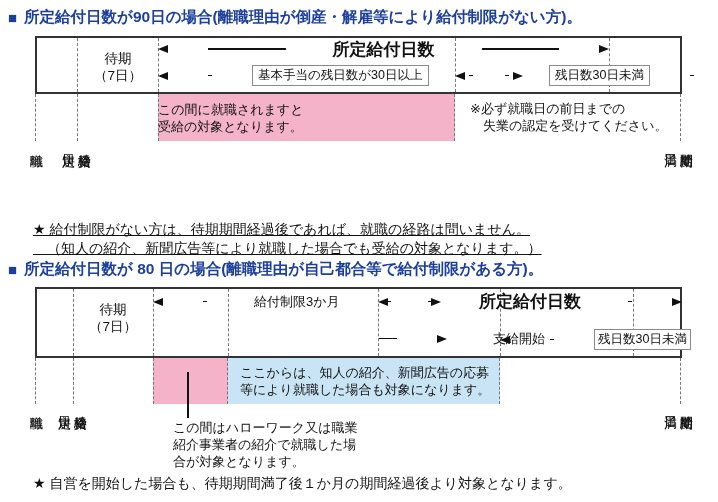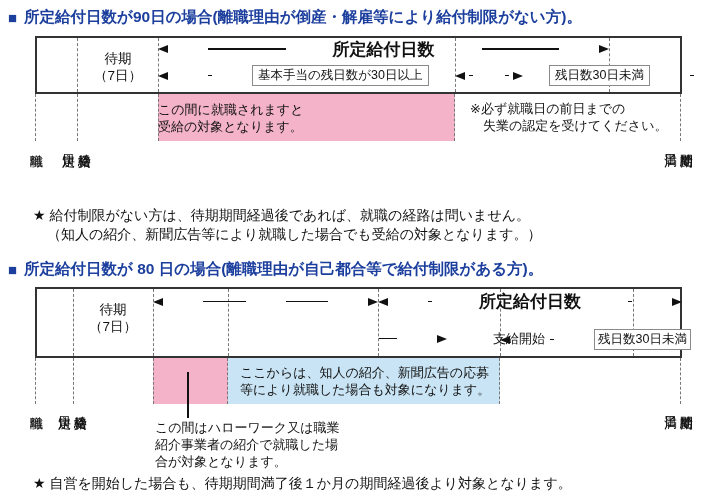--- a/index.html
+++ b/index.html
@@ -88,21 +88,21 @@
   <div class="vdash" style="left:35px;top:94px;height:47px;"></div>
   <div class="vdash" style="left:77px;top:94px;height:47px;"></div>
   <div class="vdash" style="left:680px;top:94px;height:47px;"></div>
 
   <div class="vlabel" style="left:28px;top:144px;">離職</div>
   <div class="vlabel" style="left:60px;top:144px;">受給資格
 決定日</div>
   <div class="vlabel" style="left:662px;top:144px;">受給期間
 満了日</div>
 
-  <div class="footnote" style="top:206px;">★ 給付制限がない方は、待期期間経過後であれば、就職の経路は問いません。
+  <div class="footnote" style="top:220px;text-decoration:underline;">★ 給付制限がない方は、待期期間経過後であれば、就職の経路は問いません。
 　（知人の紹介、新聞広告等により就職した場合でも受給の対象となります。）</div>
 
   <div class="heading" style="top:259px;">
     <span class="sq">■</span>
     <span>所定給付日数が 80 日の場合(離職理由が自己都合等で給付制限がある方)。</span>
   </div>
 
   <div class="tbox" style="left:35px;top:287px;width:647px;height:71px;"></div>
   <div class="vdash" style="left:73px;top:289px;height:67px;"></div>
   <div class="vdash" style="left:153px;top:289px;height:67px;"></div>
@@ -110,20 +110,21 @@
   <div class="vdash" style="left:378px;top:289px;height:67px;"></div>
   <div class="vdash" style="left:500px;top:289px;height:67px;"></div>
   <div class="vdash" style="left:633px;top:289px;height:67px;"></div>
 
   <div class="cell-label" style="left:74px;top:301px;width:78px;">待期
 （7日）</div>
 
   <div class="arrow" style="left:153px;top:293px;width:225px;height:17px;">
     <span class="hd-l"></span>
     <span class="ln"></span>
+    <span class="lbl">給付制限3か月</span>
     <span class="ln"></span>
     <span class="hd-r"></span>
   </div>
 
   <div class="arrow" style="left:378px;top:292px;width:255px;height:19px;">
     <span class="hd-l"></span>
     <span class="ln"></span>
     <span class="lbl big">所定給付日数</span>
     <span class="ln"></span>
     <span class="hd-r"></span>
@@ -150,21 +151,21 @@
     <span class="ln"></span>
     <span class="hd-r"></span>
   </div>
 
   <div class="fill pink" style="left:153px;top:358px;width:75px;height:46px;"></div>
   <div class="fill blue" style="left:228px;top:358px;width:272px;height:46px;"></div>
   <div class="note" style="left:240px;top:364px;">ここからは、知人の紹介、新聞広告の応募
 等により就職した場合も対象になります。</div>
 
   <div class="pointer" style="left:187px;top:372px;height:46px;"></div>
-  <div class="note" style="left:155px;top:419px;">この間はハローワーク又は職業
+  <div class="note" style="left:173px;top:419px;">この間はハローワーク又は職業
 紹介事業者の紹介で就職した場
 合が対象となります。</div>
 
   <div class="vdash" style="left:35px;top:358px;height:46px;"></div>
   <div class="vdash" style="left:73px;top:358px;height:46px;"></div>
   <div class="vdash" style="left:680px;top:358px;height:46px;"></div>
 
   <div class="vlabel" style="left:28px;top:406px;">離職</div>
   <div class="vlabel" style="left:56px;top:406px;">受給資格
 決定日</div>

